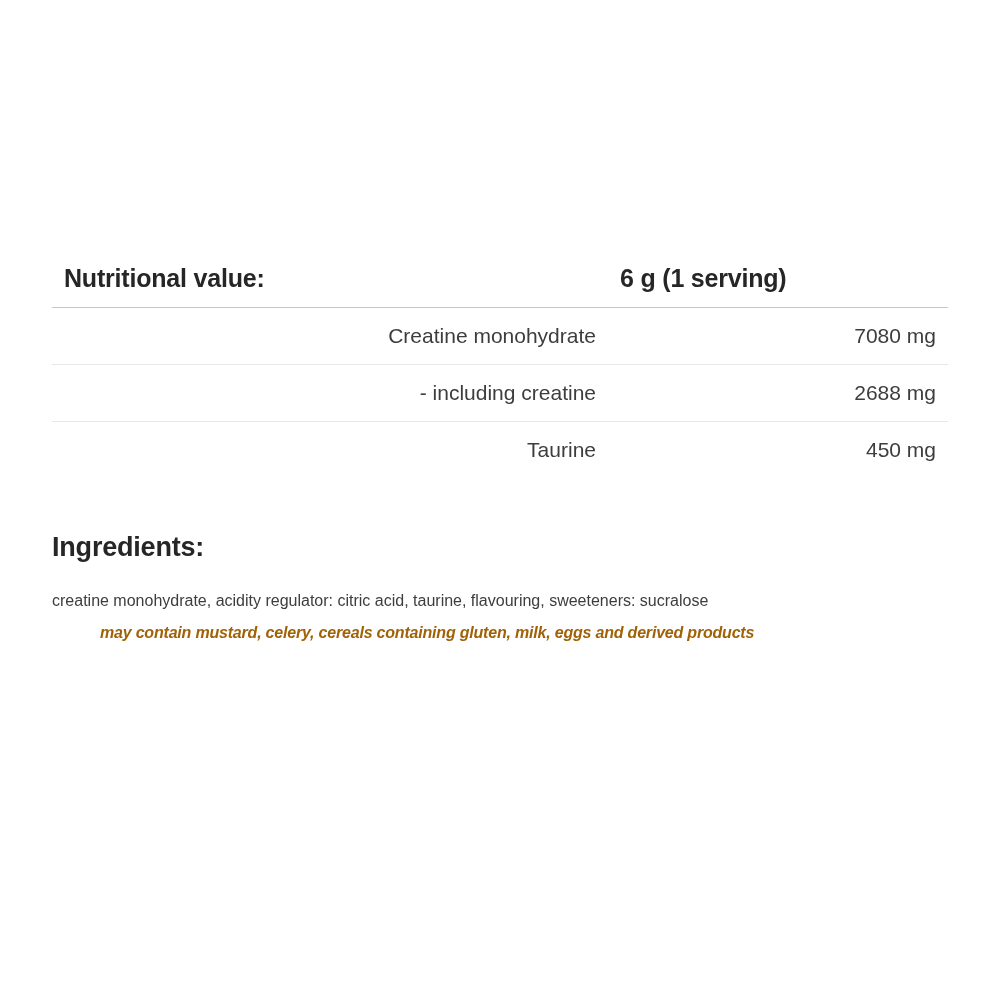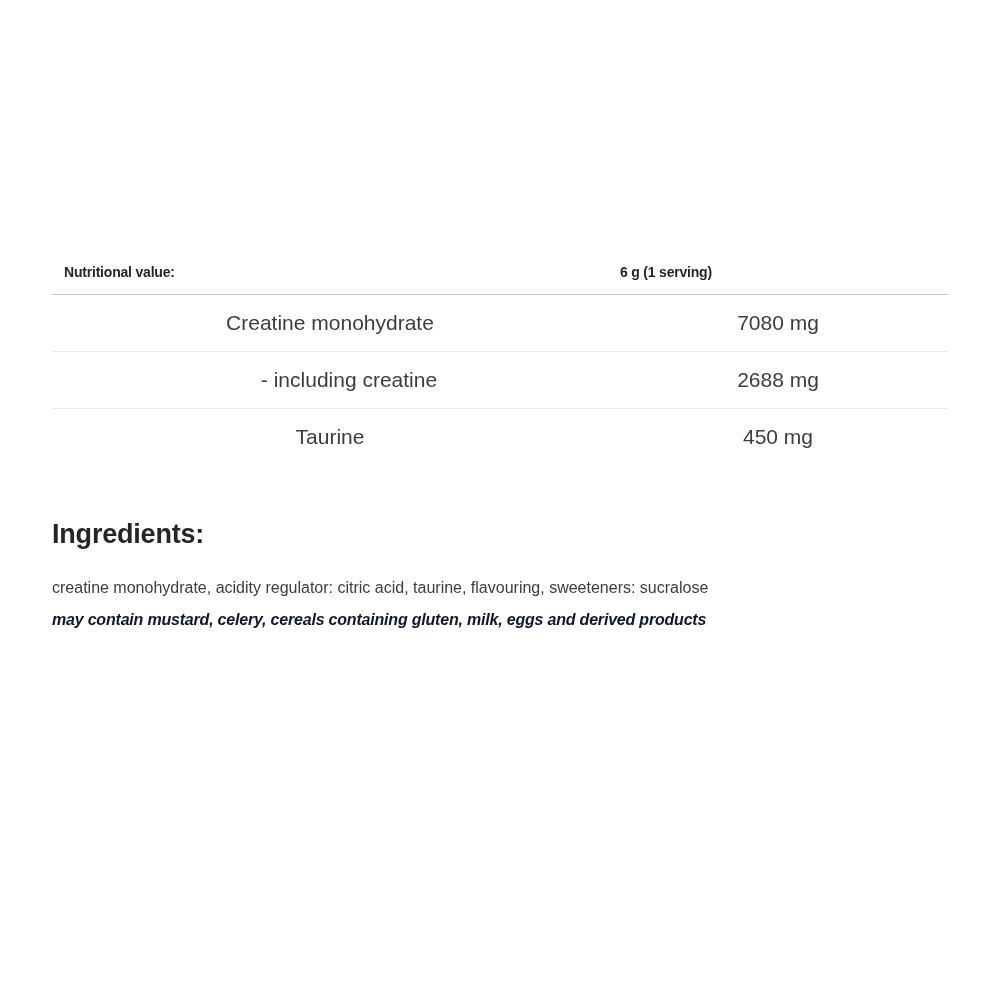--- a/index.html
+++ b/index.html
@@ -16,29 +16,29 @@
     padding: 250px 52px 0 52px;
   }
   table.nutrition-table {
     width: 100%;
     border-collapse: collapse;
     table-layout: fixed;
   }
   .nutrition-table col.label-col { width: 556px; }
   .nutrition-table th {
     text-align: left;
-    font-size: 14px;
+    font-size: 25px;
     font-weight: bold;
     color: #262626;
     letter-spacing: -0.2px;
     padding: 14px 12px;
     border-bottom: 1px solid #c6c6c6;
   }
   .nutrition-table td {
-    text-align: center;
+    text-align: right;
     font-size: 21px;
     font-weight: normal;
     color: #3d3d3d;
     padding: 16px 12px;
     border-bottom: 1px solid #e8e8e8;
   }
   .nutrition-table tr.last-row td {
     border-bottom: none;
   }
   .nutrition-table td.indent {
@@ -57,22 +57,23 @@
   p.body-text {
     font-size: 16px;
     line-height: 32px;
     color: #3d3d3d;
     margin: 0;
     max-width: 896px;
   }
   p.body-text.allergens-text {
     font-style: italic;
     font-weight: bold;
-    color: #0f172a;
+    color: #a16207;
     letter-spacing: -0.2px;
+    margin-left: 48px;
   }
 </style>
 </head>
 <body>
 
 <div class="page">
 
   <table class="nutrition-table">
     <colgroup>
       <col class="label-col">

